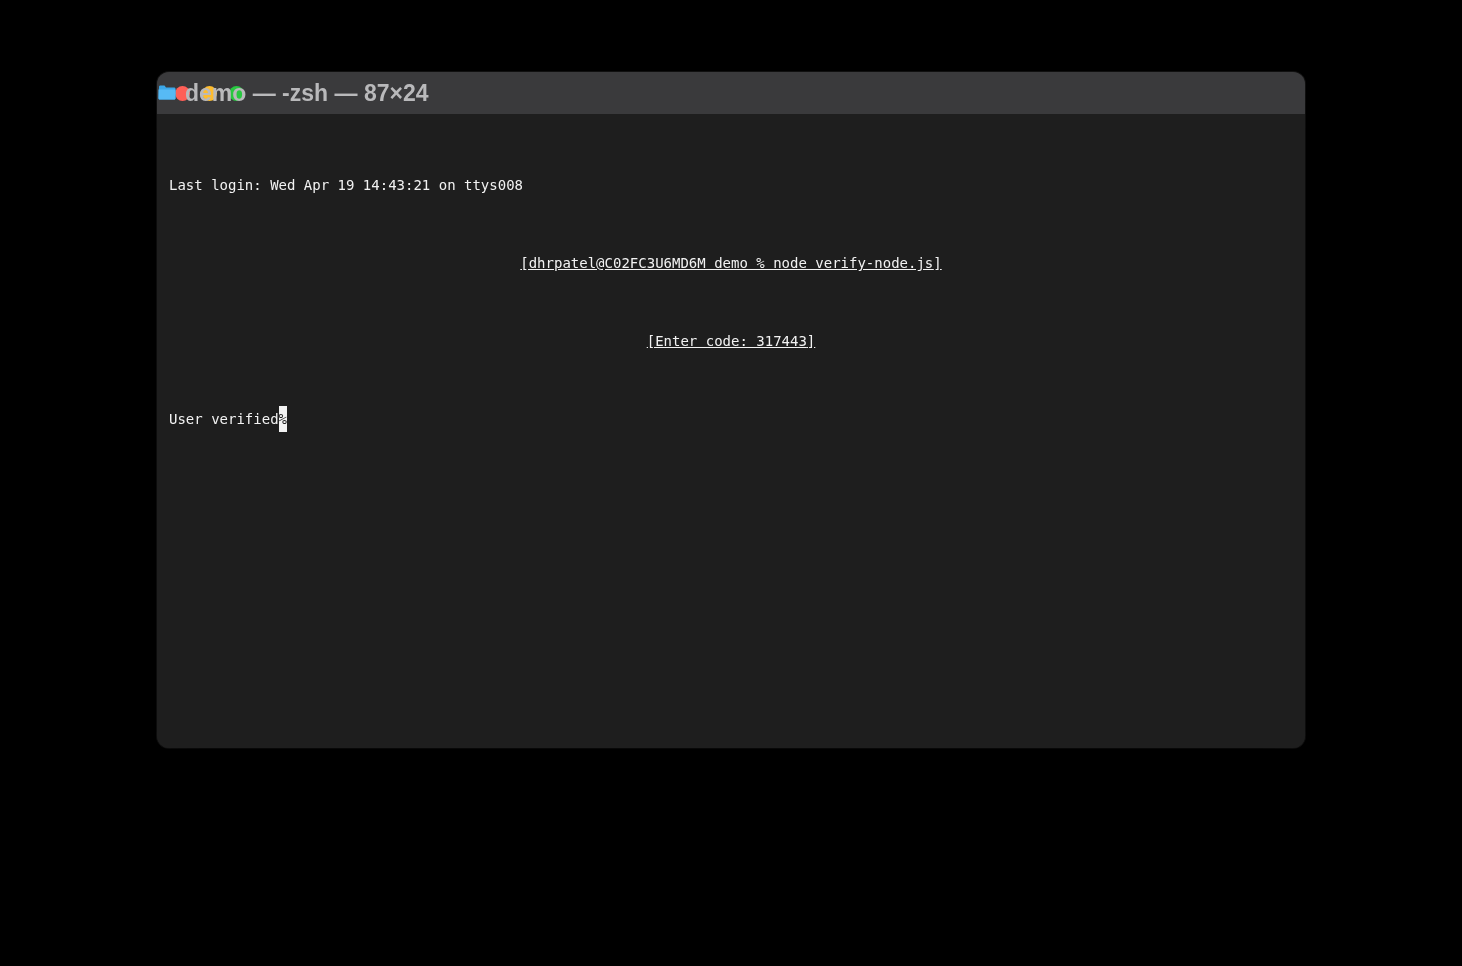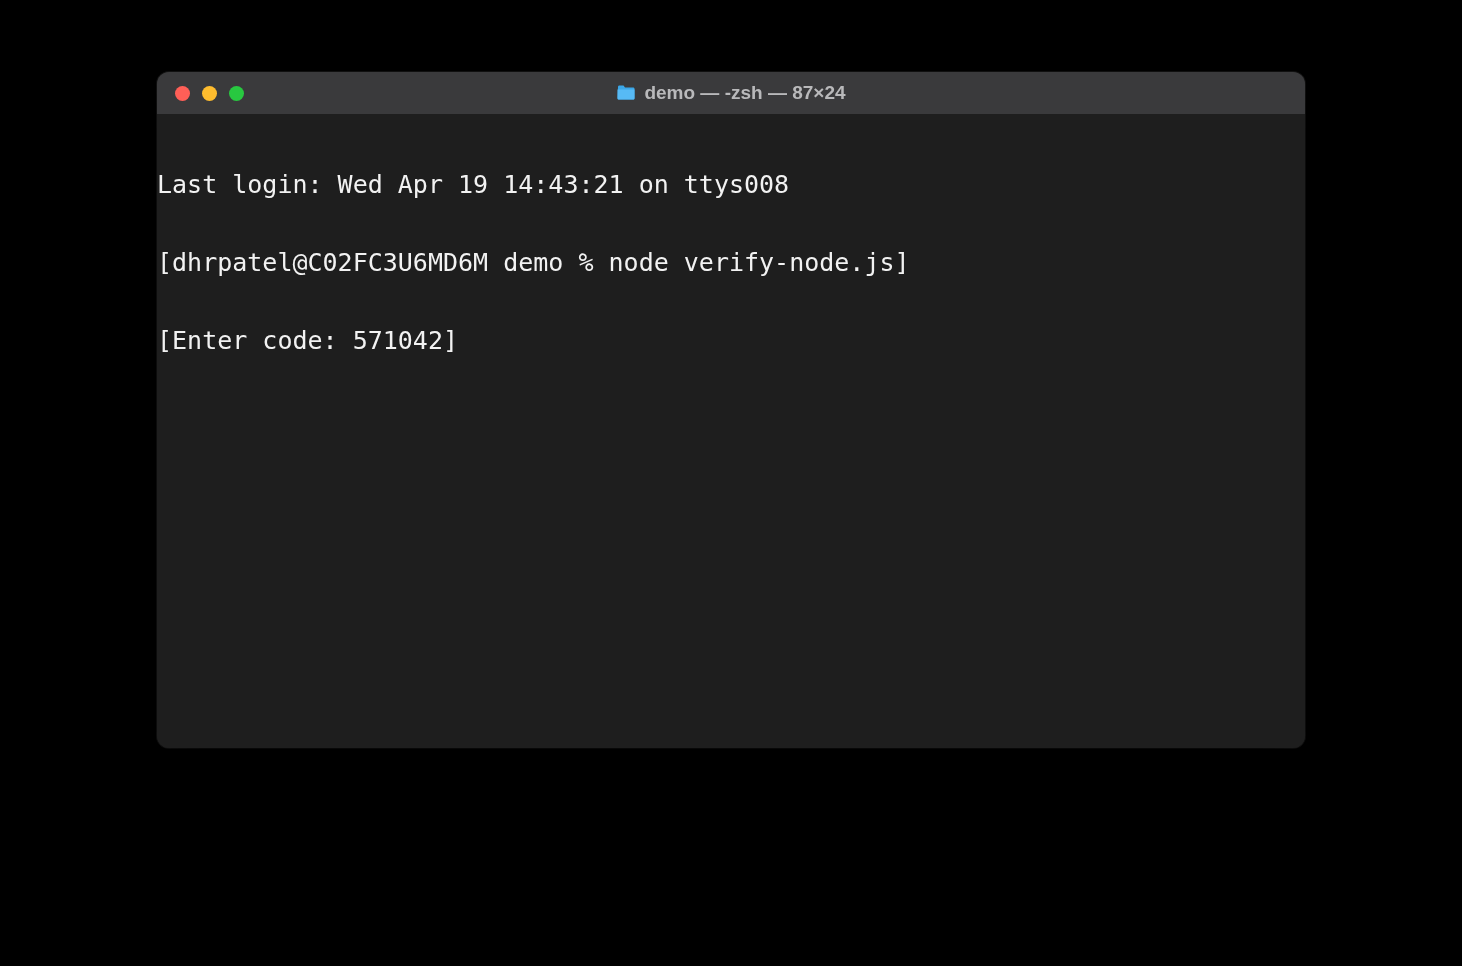--- a/index.html
+++ b/index.html
@@ -48,50 +48,50 @@
     }
     .close-btn { background: #ff5f57; }
     .min-btn { background: #febc2e; }
     .max-btn { background: #28c840; }
     .title-center {
       position: absolute;
       left: 0;
       right: 0;
       display: flex;
       align-items: center;
-      justify-content: center;
       gap: 8px;
       pointer-events: none;
       color: #b9b9bb;
       font-family: -apple-system, BlinkMacSystemFont, "Segoe UI", sans-serif;
-      font-size: 19px;
+      font-size: 23px;
       font-weight: 700;
     }
     .folder-icon {
       display: inline-flex;
     }
     .terminal-body {
       flex: 1;
       background: #1e1e1e;
-      padding: 6px 0;
+      padding: 6px 12px;
       color: #f2f2f2;
-      font-size: 25px;
+      font-size: 14px;
       line-height: 26px;
       font-family: "SF Mono", "Menlo", "Monaco", "Consolas", monospace;
       white-space: pre;
       overflow: hidden;
     }
     .line {
       display: block;
       white-space: pre;
     }
     .line-bracketed {
       display: flex;
-      justify-content: flex-start;
+      justify-content: center;
       white-space: pre;
+      text-decoration: underline;
     }
     .inverse {
       background: #f2f2f2;
       color: #1e1e1e;
       display: inline-block;
     }
     .cursor-block {
       display: inline-block;
       width: 11px;
       height: 22px;
@@ -116,15 +116,16 @@
           <path d="M2 2 C2 1 2.5 0.5 3.5 0.5 L7.5 0.5 L9 2.5 L17 2.5 C18 2.5 18.5 3 18.5 4 L18.5 13 C18.5 14 18 14.5 17 14.5 L3 14.5 C2 14.5 1.5 14 1.5 13 Z" fill="#3ba7e8"></path>
           <path d="M1.5 4.5 L18.5 4.5 L18.5 13 C18.5 14 18 14.5 17 14.5 L3 14.5 C2 14.5 1.5 14 1.5 13 Z" fill="#57baf5"></path>
         </svg>
       </span>
       <span>demo — -zsh — 87×24</span>
     </div>
   </div>
   <div class="terminal-body">
     <span class="line">Last login: Wed Apr 19 14:43:21 on ttys008</span>
     <span class="line-bracketed"><span>[dhrpatel@C02FC3U6MD6M demo % node verify-node.js</span><span>]</span></span>
-    <span class="line-bracketed"><span>[Enter code: 571042</span><span>]</span></span>
+    <span class="line-bracketed"><span>[Enter code: 317443</span><span>]</span></span>
+    <span class="line"><span>User verified</span><span class="inverse">%</span></span>
   </div>
 </div>
 
 </body></html>

